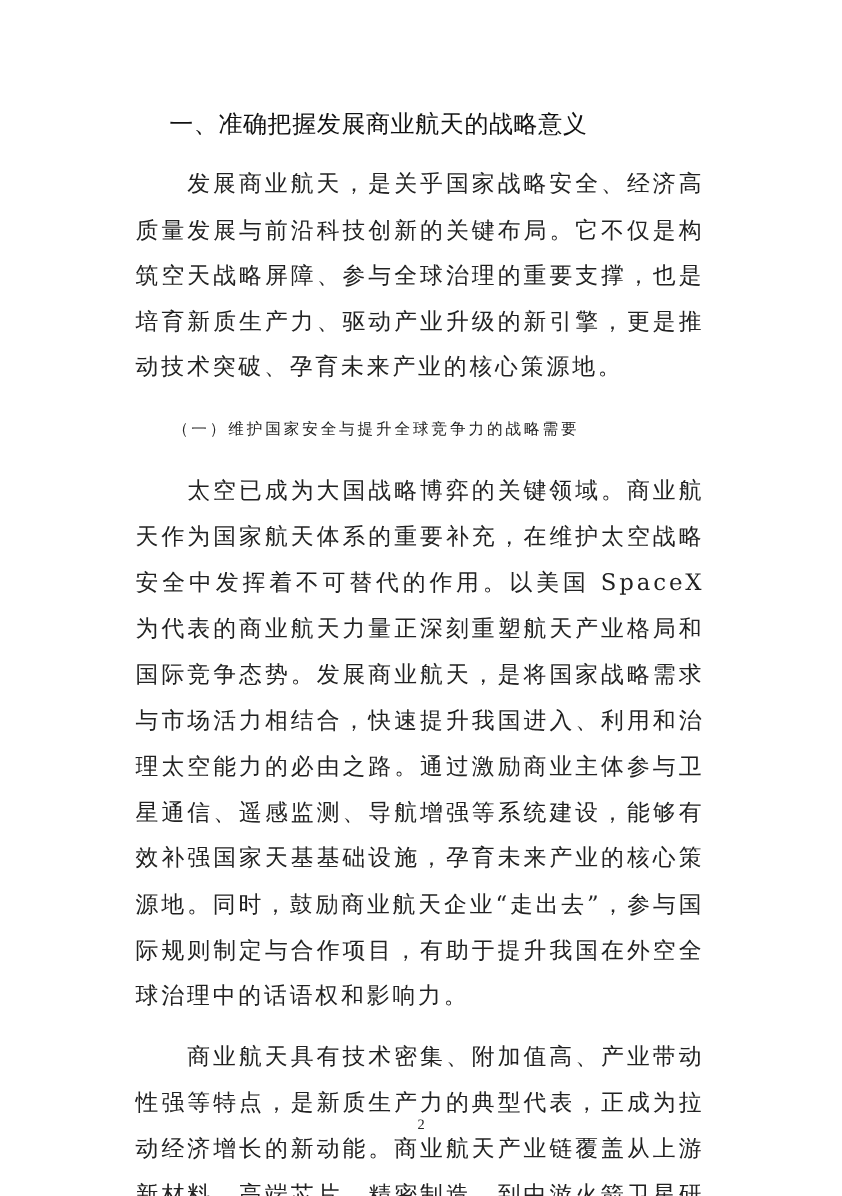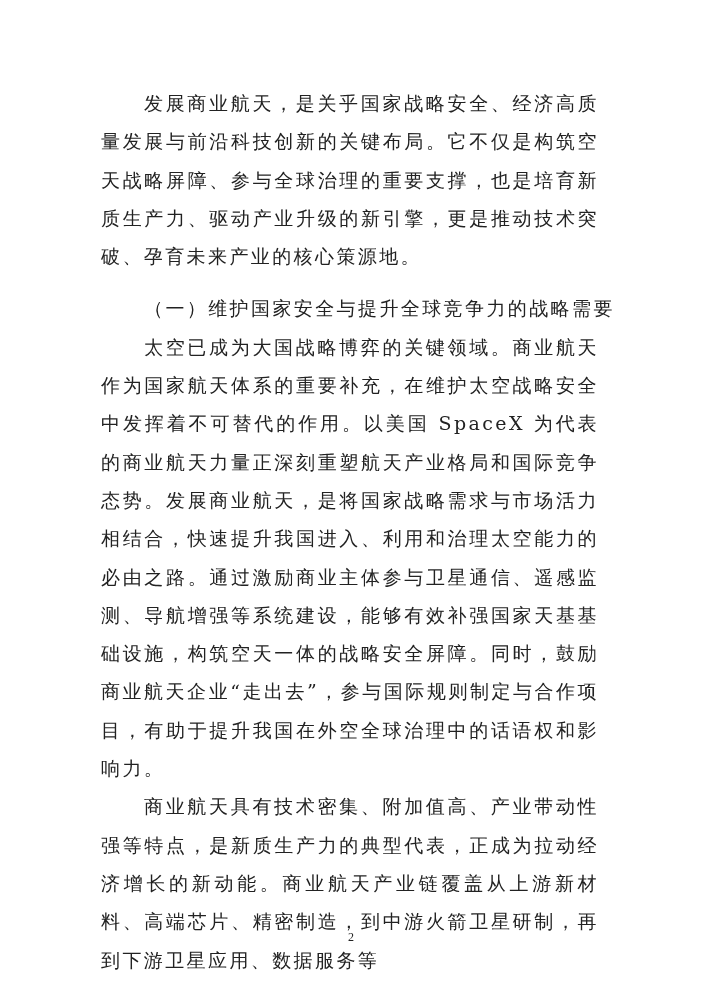--- a/index.html
+++ b/index.html
@@ -8,37 +8,38 @@
   .content { position: absolute; left: 101px; top: 84px; width: 498px; }
   .heading1 {
     font-family: "DejaVu Sans", "Liberation Sans", sans-serif;
     font-size: 20px; color: #111; height: 38.3px; line-height: 38.3px;
     padding-left: 40px; white-space: nowrap; letter-spacing: 0.5px;
   }
   .para {
     font-family: "DejaVu Serif", "Liberation Serif", serif;
     font-size: 19px; color: #222; line-height: 38.3px;
     text-align: justify; text-align-last: left;
-    letter-spacing: 2.4px; margin: 0;
+    letter-spacing: 2.4px; margin: 12px;
   }
   .para.indent { text-indent: 43px; }
   .subheading {
     font-family: "DejaVu Serif", "Liberation Serif", serif;
-    font-size: 19px; color: #222; line-height: 38.3px;
+    font-size: 13px; color: #222; line-height: 38.3px;
     padding-left: 43px; letter-spacing: 2.4px; white-space: nowrap; margin-top: 14px;
   }
   .page-number {
     position: absolute; top: 930px; left: 0; width: 702px; text-align: center;
     font-family: "Liberation Serif", serif; font-size: 12px; color: #222;
   }
 </style>
 </head>
 <body>
 
 <div class="page">
   <div class="content">
+    <div class="heading1">一、准确把握发展商业航天的战略意义</div>
     <p class="para indent">发展商业航天，是关乎国家战略安全、经济高质量发展与前沿科技创新的关键布局。它不仅是构筑空天战略屏障、参与全球治理的重要支撑，也是培育新质生产力、驱动产业升级的新引擎，更是推动技术突破、孕育未来产业的核心策源地。</p>
     <div class="subheading">（一）维护国家安全与提升全球竞争力的战略需要</div>
-    <p class="para indent">太空已成为大国战略博弈的关键领域。商业航天作为国家航天体系的重要补充，在维护太空战略安全中发挥着不可替代的作用。以美国 SpaceX 为代表的商业航天力量正深刻重塑航天产业格局和国际竞争态势。发展商业航天，是将国家战略需求与市场活力相结合，快速提升我国进入、利用和治理太空能力的必由之路。通过激励商业主体参与卫星通信、遥感监测、导航增强等系统建设，能够有效补强国家天基基础设施，构筑空天一体的战略安全屏障。同时，鼓励商业航天企业“走出去”，参与国际规则制定与合作项目，有助于提升我国在外空全球治理中的话语权和影响力。</p>
+    <p class="para indent">太空已成为大国战略博弈的关键领域。商业航天作为国家航天体系的重要补充，在维护太空战略安全中发挥着不可替代的作用。以美国 SpaceX 为代表的商业航天力量正深刻重塑航天产业格局和国际竞争态势。发展商业航天，是将国家战略需求与市场活力相结合，快速提升我国进入、利用和治理太空能力的必由之路。通过激励商业主体参与卫星通信、遥感监测、导航增强等系统建设，能够有效补强国家天基基础设施，孕育未来产业的核心策源地。同时，鼓励商业航天企业“走出去”，参与国际规则制定与合作项目，有助于提升我国在外空全球治理中的话语权和影响力。</p>
     <p class="para indent">商业航天具有技术密集、附加值高、产业带动性强等特点，是新质生产力的典型代表，正成为拉动经济增长的新动能。商业航天产业链覆盖从上游新材料、高端芯片、精密制造，到中游火箭卫星研制，再到下游卫星应用、数据服务等</p>
   </div>
   <div class="page-number">2</div>
 </div>
 
 </body></html>

